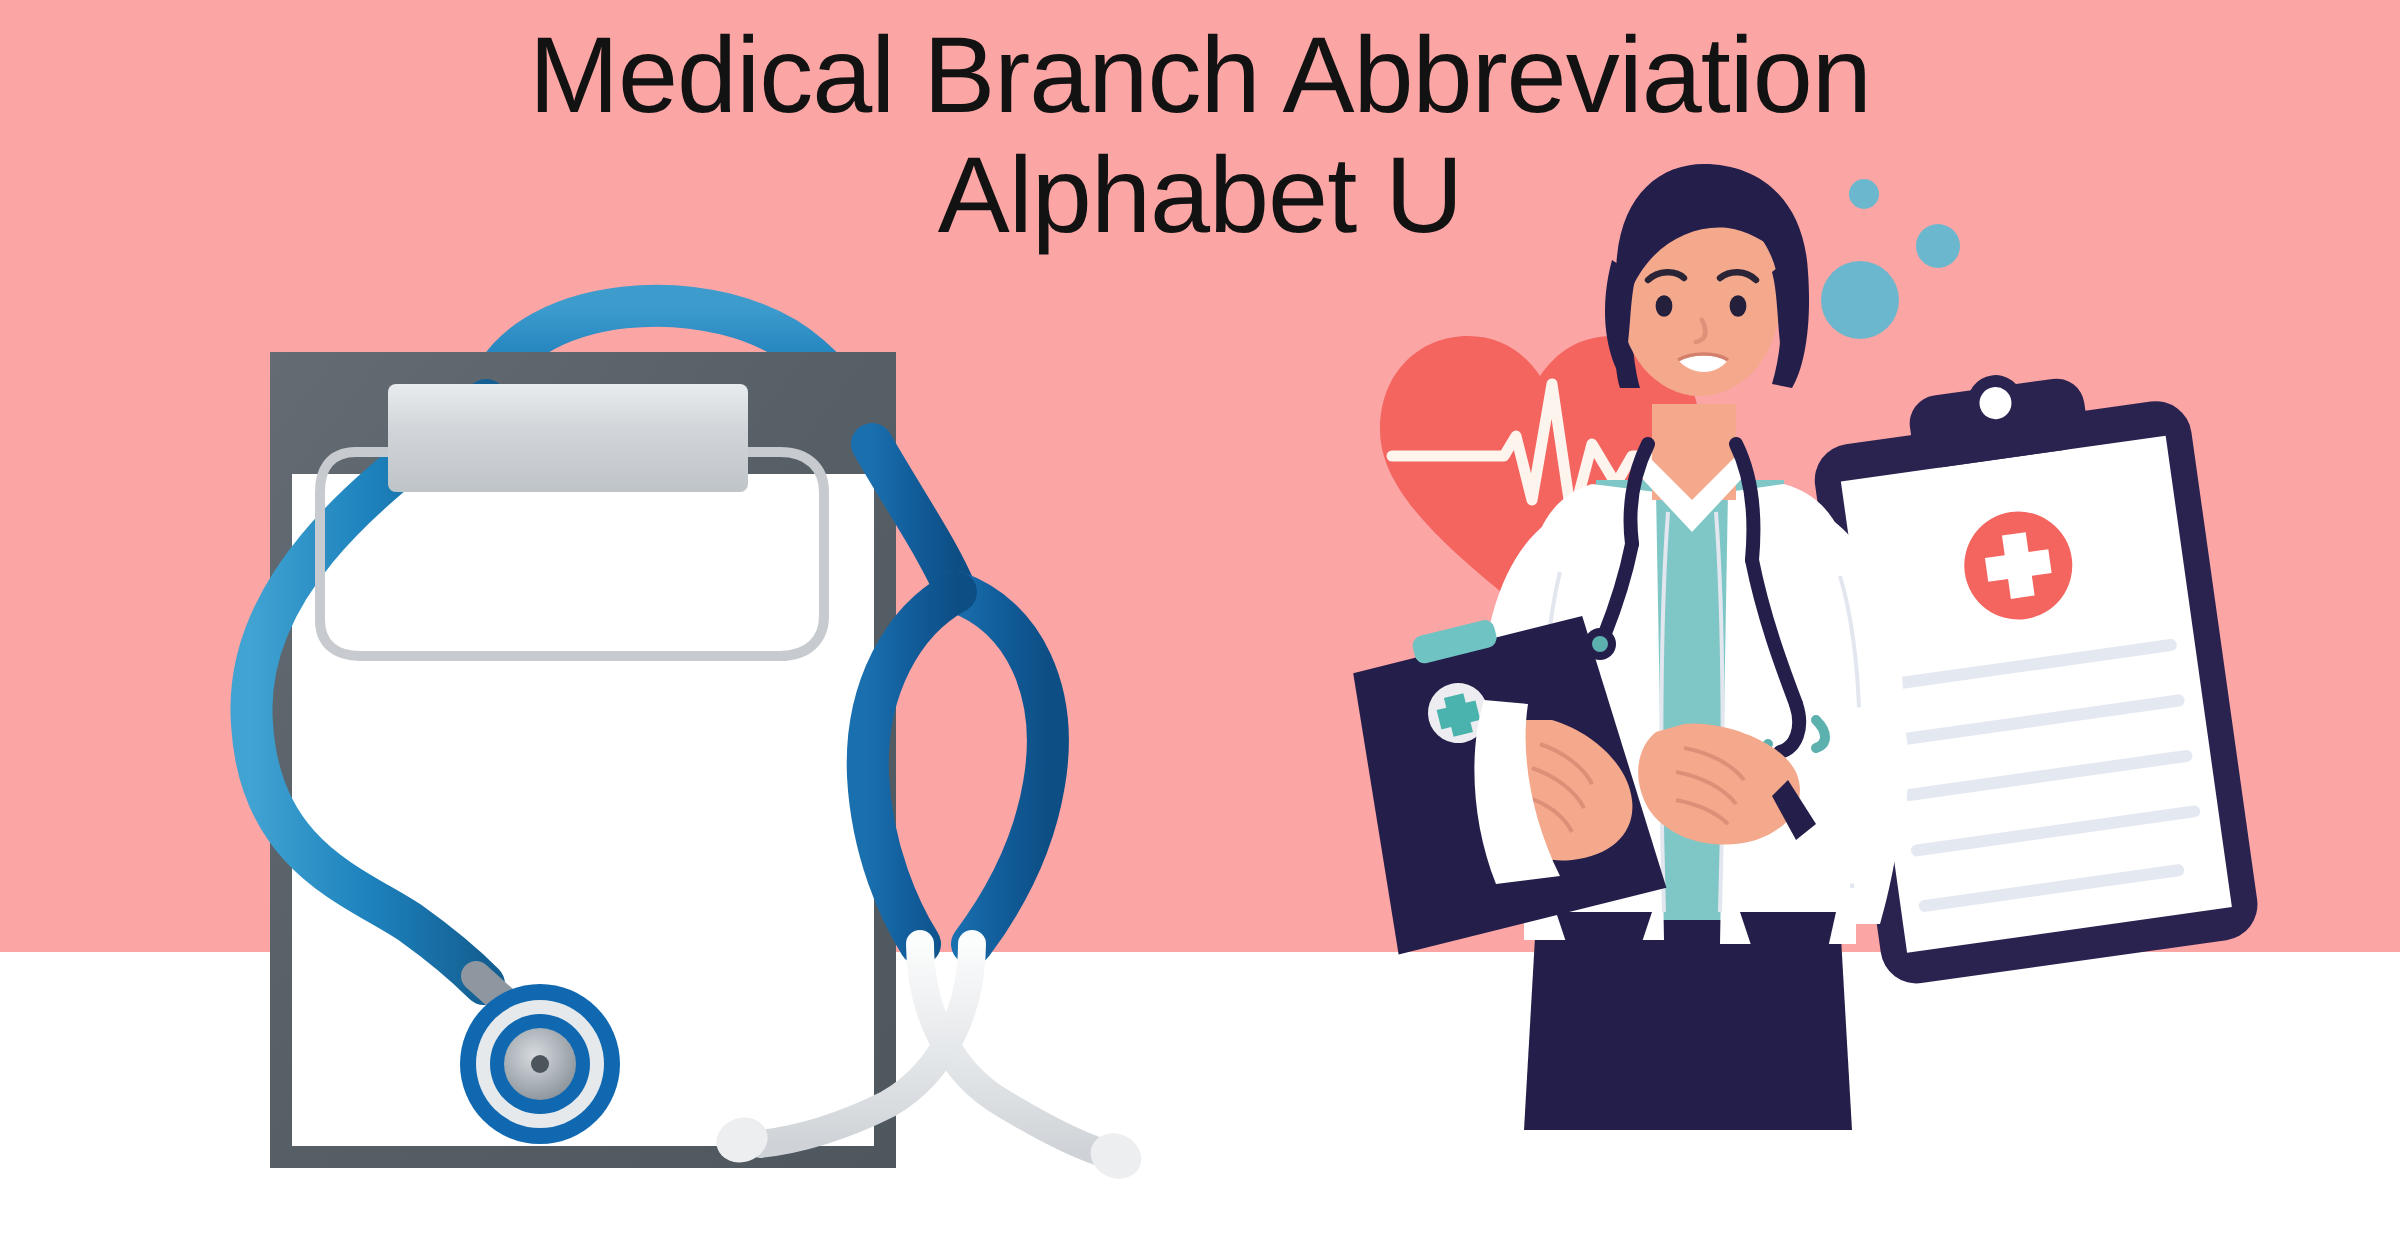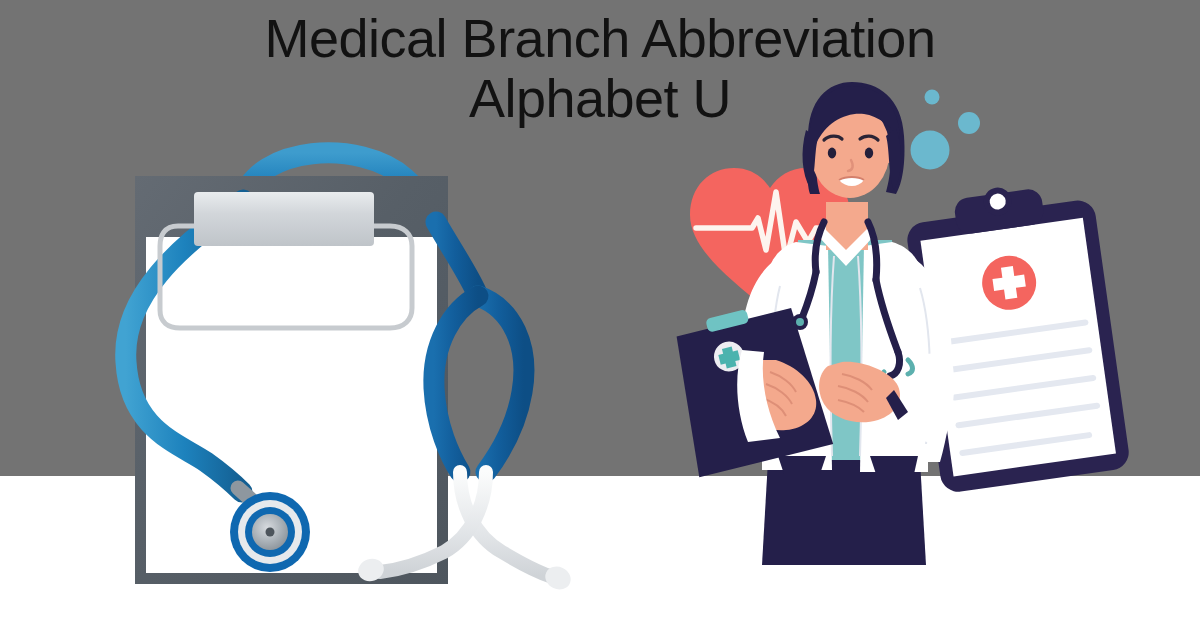--- a/index.html
+++ b/index.html
@@ -5,21 +5,21 @@
   * { margin:0; padding:0; box-sizing:border-box; }
   html, body {
     width:1200px; height:630px;
     background:#ffffff;
     font-family:"Liberation Sans", sans-serif;
     overflow:hidden;
   }
   #stage {
     position:relative;
     width:1200px; height:476px;
-    background:#737373;
+    background:#fca5a5;
     text-decoration:underline;
   }
 
   
   #title {
     position:absolute;
     left:0; top:8px;
     width:1200px;
     text-align:center;
     font-size:54px;

